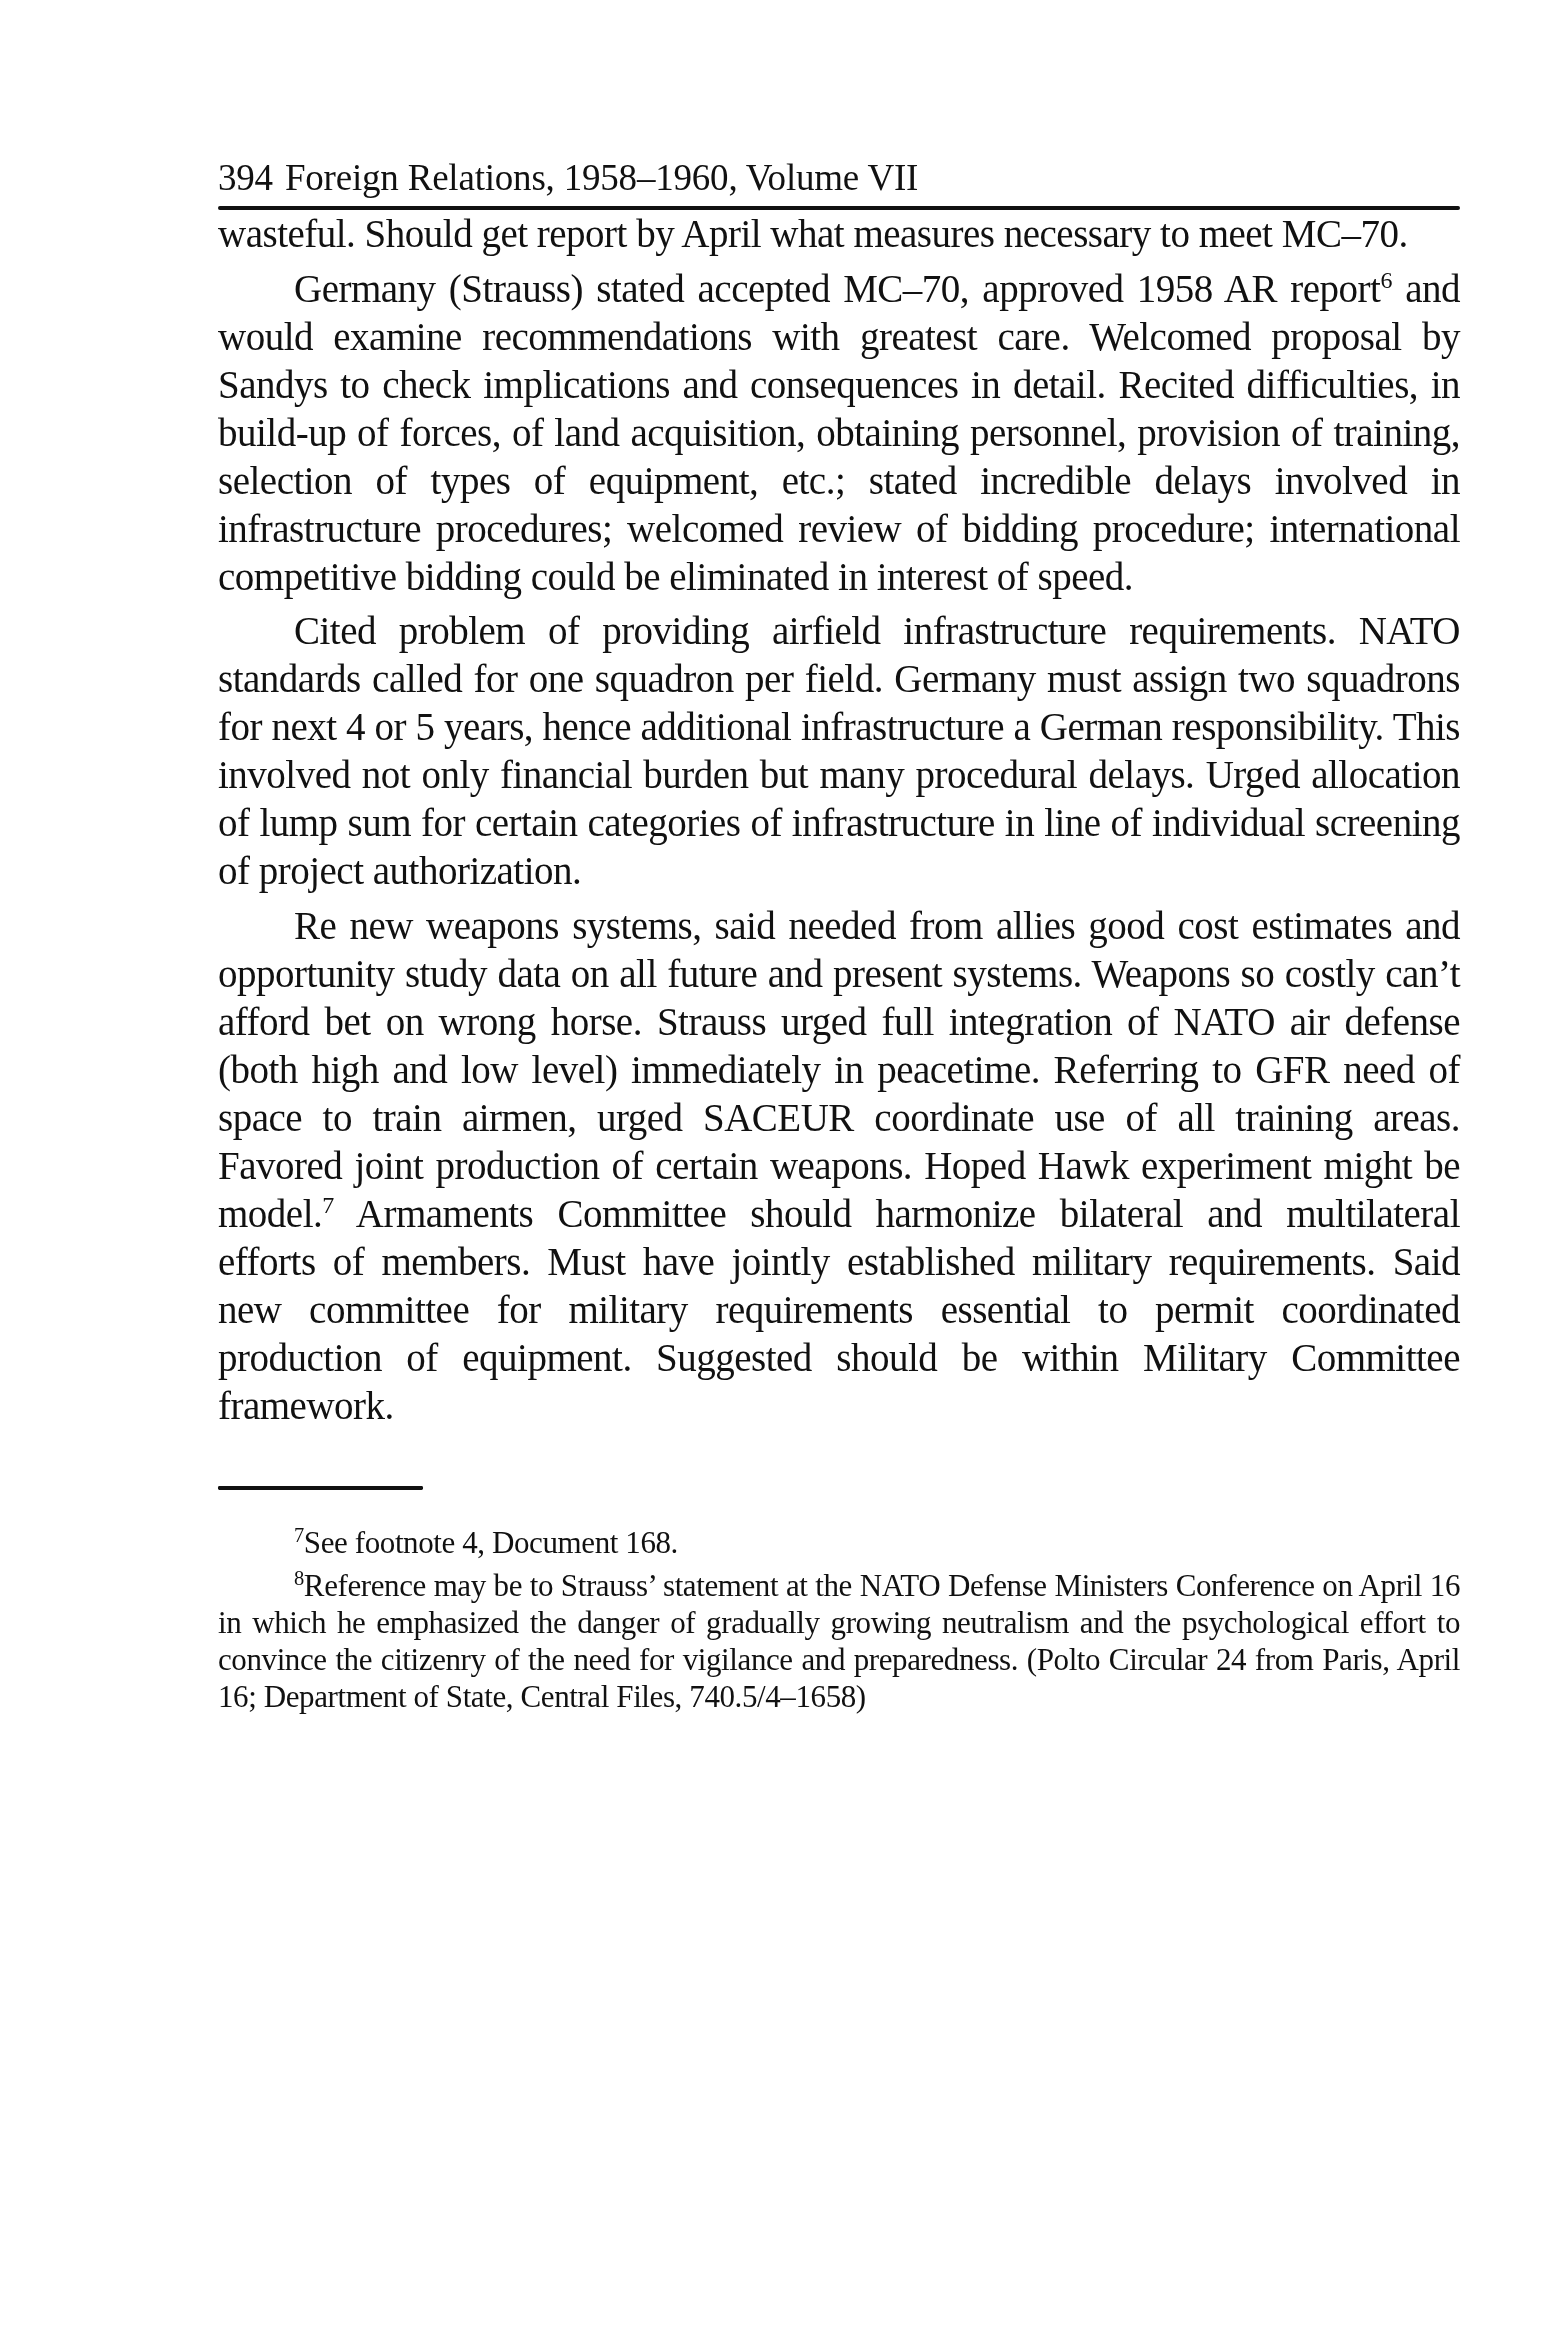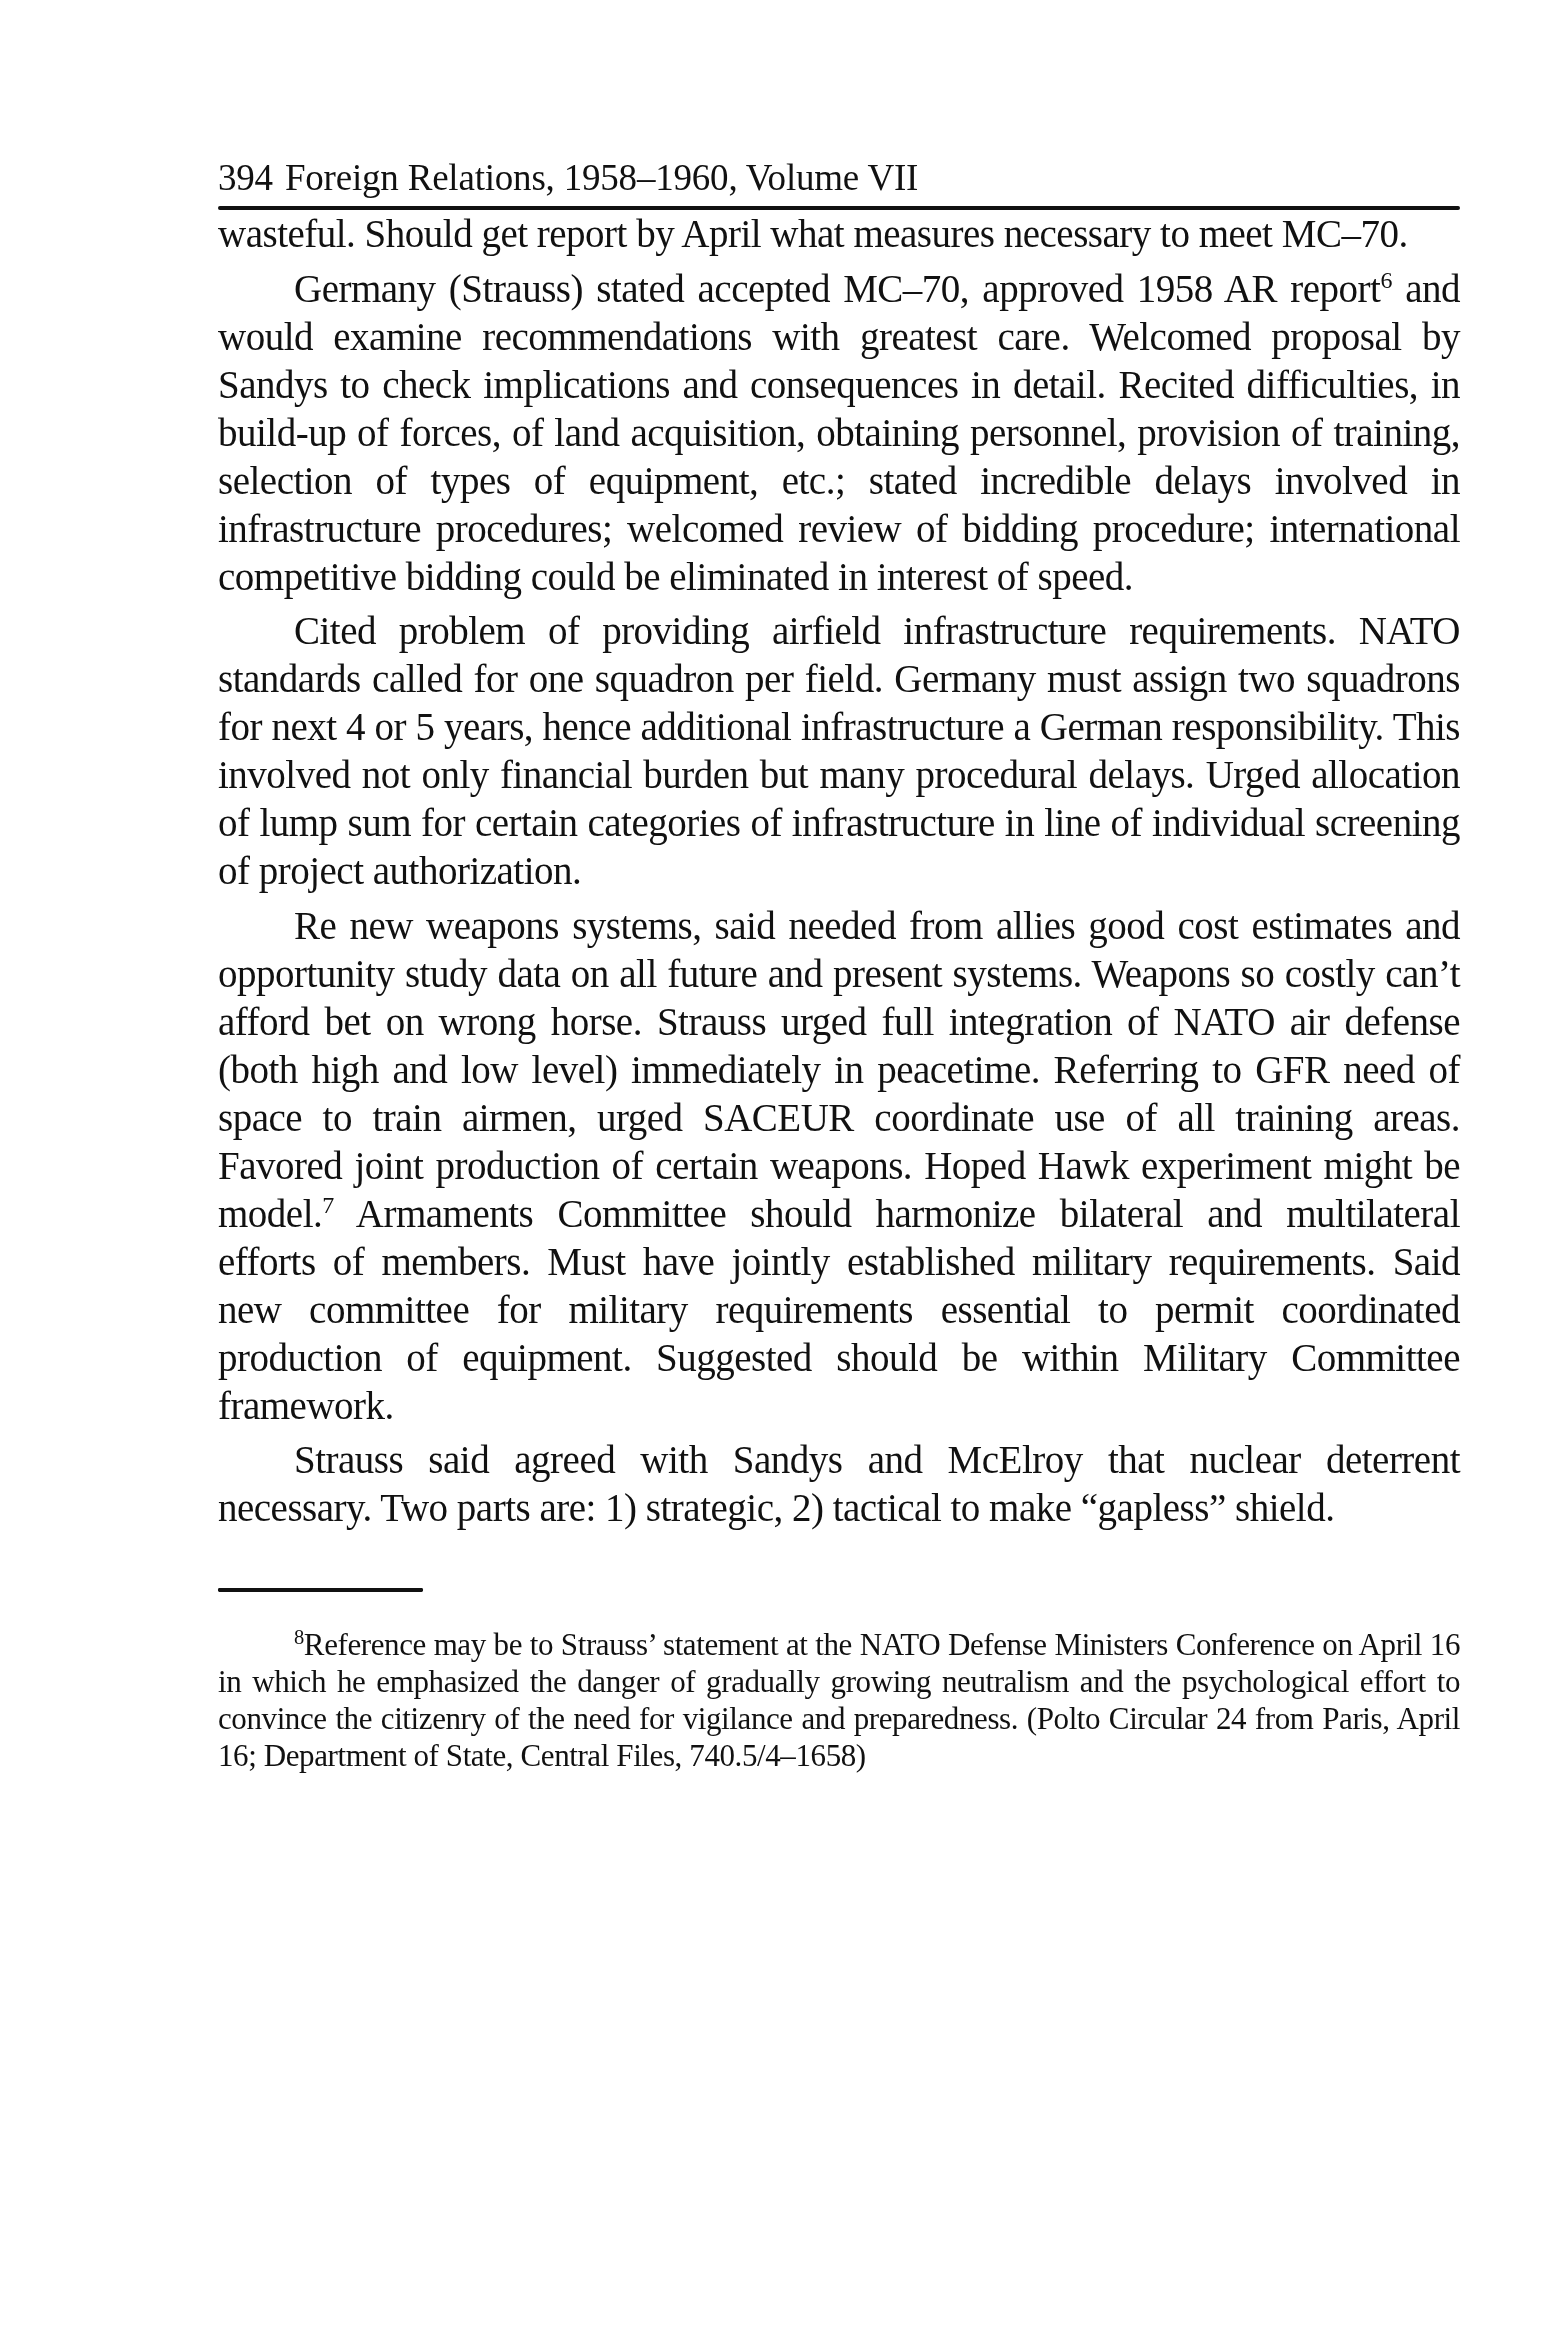--- a/index.html
+++ b/index.html
@@ -24,22 +24,22 @@
   <div class="running-head">
     <span class="num">394</span><span>Foreign Relations, 1958–1960, Volume VII</span>
   </div>
   <div class="head-rule"></div>
 
   <div class="body">
     <p>wasteful. Should get report by April what measures necessary to meet MC–70.</p>
     <p class="indent"><span>Germany (Strauss) stated accepted MC–70, approved 1958 AR report</span><sup>6</sup><span> and would examine recommendations with greatest care. Welcomed proposal by Sandys to check implications and consequences in detail. Recited difficulties, in build-up of forces, of land acquisition, obtaining personnel, provision of training, selection of types of equipment, etc.; stated incredible delays involved in infrastructure procedures; welcomed review of bidding procedure; international competitive bidding could be eliminated in interest of speed.</span></p>
     <p class="indent">Cited problem of providing airfield infrastructure requirements. NATO standards called for one squadron per field. Germany must assign two squadrons for next 4 or 5 years, hence additional infrastructure a German responsibility. This involved not only financial burden but many procedural delays. Urged allocation of lump sum for certain categories of infrastructure in line of individual screening of project authorization.</p>
     <p class="indent"><span>Re new weapons systems, said needed from allies good cost estimates and opportunity study data on all future and present systems. Weapons so costly can’t afford bet on wrong horse. Strauss urged full integration of NATO air defense (both high and low level) immediately in peacetime. Referring to GFR need of space to train airmen, urged SACEUR coordinate use of all training areas. Favored joint production of certain weapons. Hoped Hawk experiment might be model.</span><sup>7</sup><span> Armaments Committee should harmonize bilateral and multilateral efforts of members. Must have jointly established military requirements. Said new committee for military requirements essential to permit coordinated production of equipment. Suggested should be within Military Committee framework.</span></p>
-    <p class="indent">Strauss said agreed with Sandys and McElroy that nuclear deterrent necessary. Two parts are: 1) strategic, 2) tactical to make “gapless” shield.</p>
   </div>
 
   <div class="fn-rule"></div>
 
   <div class="footnotes">
+    <p><sup>7</sup><span>See footnote 4, Document 168.</span></p>
     <p><sup>8</sup><span>Reference may be to Strauss’ statement at the NATO Defense Ministers Conference on April 16 in which he emphasized the danger of gradually growing neutralism and the psychological effort to convince the citizenry of the need for vigilance and preparedness. (Polto Circular 24 from Paris, April 16; Department of State, Central Files, 740.5/4–1658)</span></p>
   </div>
 </div>
 
 
 </body></html>

